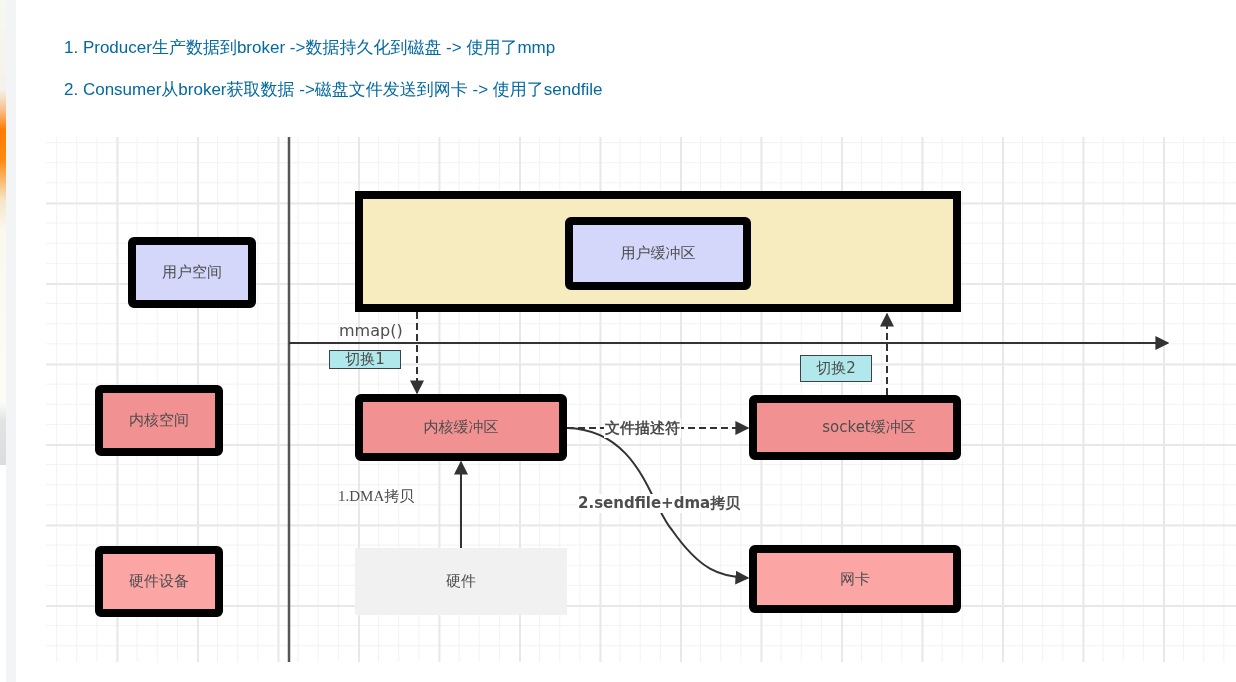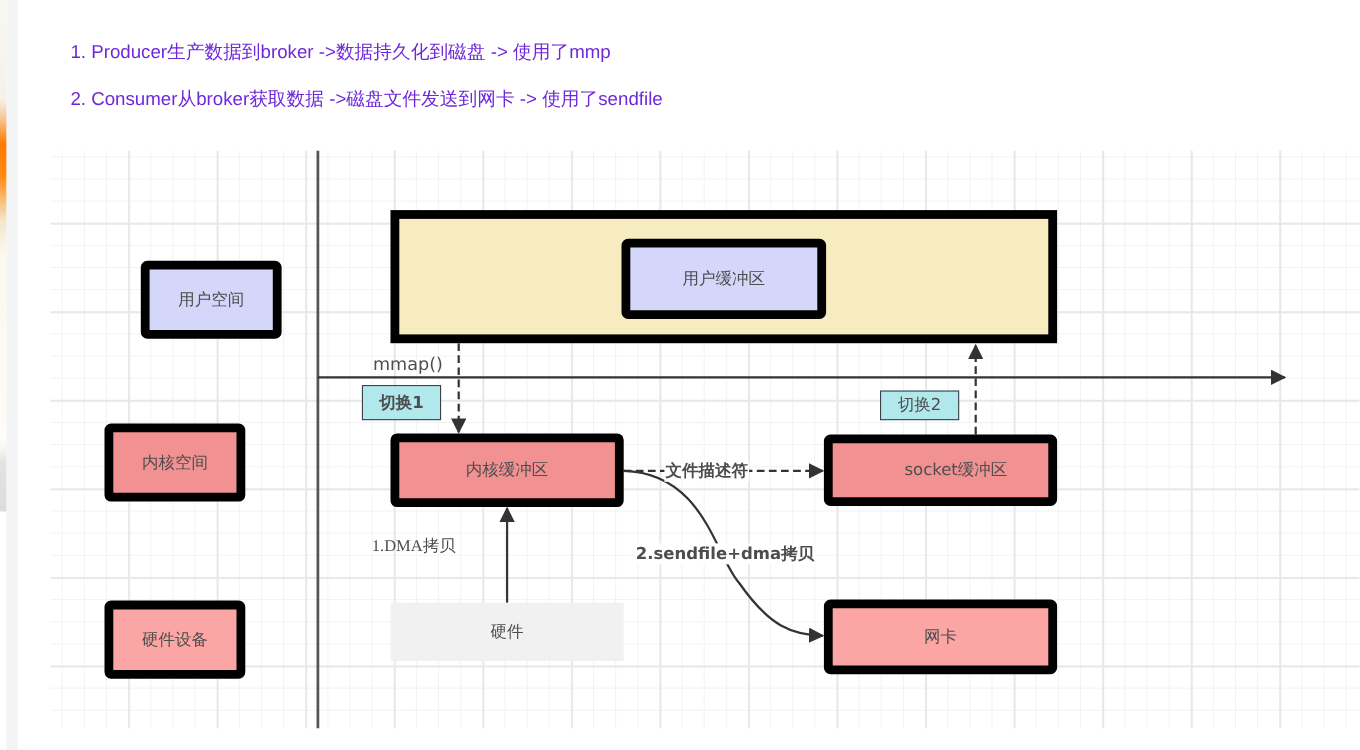--- a/index.html
+++ b/index.html
@@ -3,21 +3,21 @@
   <meta charset="utf-8">
   <style>
     * { box-sizing: border-box; margin: 0; padding: 0; }
     html, body { width: 1236px; height: 682px; overflow: hidden; background: #ffffff; }
     body { position: relative; font-family: "DejaVu Sans", "Liberation Sans", sans-serif; color: #4d4d4d; }
 
     .side-strip { position: absolute; left: 0; top: 0; width: 6px; height: 465px;
       background: linear-gradient(to bottom, #f6f9f1 0px, #f6f1ea 90px, #f6c08a 110px, #ff7a00 130px, #ff8a10 160px, #f3e6c8 200px, #fbf8ee 230px, #fdfcf6 400px, #f9f9f4 405px, #e3e3e3 420px, #dcdcdc 465px); }
     .gutter { position: absolute; left: 6px; top: 0; width: 10px; height: 682px; background: #f3f4f6; }
 
-    .text-list { position: absolute; left: 64px; top: 36px; font-size: 17px; color: #6d28d9; font-family: "Liberation Sans", sans-serif; }
+    .text-list { position: absolute; left: 64px; top: 36px; font-size: 17px; color: #0369a1; font-family: "Liberation Sans", sans-serif; }
     .text-list .line { height: 42px; line-height: 24px; white-space: nowrap; }
 
     .diagram { position: absolute; left: 46px; top: 137px; width: 1190px; height: 525px;
       background-color: #ffffff;
       background-image:
         linear-gradient(to right, #e8e8e8 1.5px, transparent 1.5px),
         linear-gradient(to bottom, #e8e8e8 1.5px, transparent 1.5px),
         linear-gradient(to right, #f2f2f2 1px, transparent 1px),
         linear-gradient(to bottom, #f2f2f2 1px, transparent 1px);
       background-size: 80.5px 80.5px, 80.5px 80.5px, 20.125px 20.125px, 20.125px 20.125px;
@@ -90,28 +90,28 @@
   <span>用户缓冲区</span>
 </div>
 
 <div class="box kernel" style="left:355px; top:394px; width:212px; height:67px;">
   <span>内核缓冲区</span>
 </div>
 <div class="box kernel" style="left:749px; top:395px; width:212px; height:65px;padding-left:28px;">
   <span>socket缓冲区</span>
 </div>
 
-<div class="box hw-plain" style="left:355px; top:548px; width:212px; height:53px; border-radius:1px;align-items:center;">
+<div class="box hw-plain" style="left:355px; top:548px; width:212px; height:67px; border-radius:1px;align-items:center;">
   <span>硬件</span>
 </div>
 <div class="box hw" style="left:749px; top:545px; width:212px; height:68px;">
   <span>网卡</span>
 </div>
 
-<div class="tag" style="left:329px; top:350px; width:72px; height:32px;font-weight:bold;">
+<div class="tag" style="left:329px; top:350px; width:72px; height:19px;">
   <span>切换1</span>
 </div>
 <div class="tag" style="left:800px; top:355px; width:72px; height:27px;">
   <span>切换2</span>
 </div>
 
 <div class="label" style="left:339px; top:321px; font-size:16px;">mmap()</div>
 <div class="label bg" style="left:604px; top:419px; font-size:15px;">文件描述符</div>
 <div class="label" style="left:338px; top:487px; font-size:15px;font-family:Liberation Serif, serif;">1.DMA拷贝</div>
 <div class="label bg" style="left:577px; top:494px; font-size:15px;">2.sendfile+dma拷贝</div>

